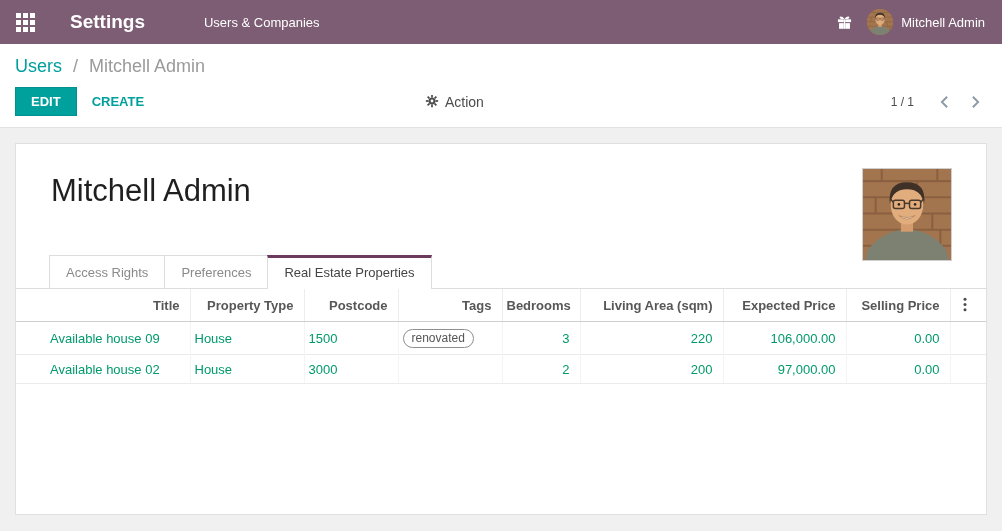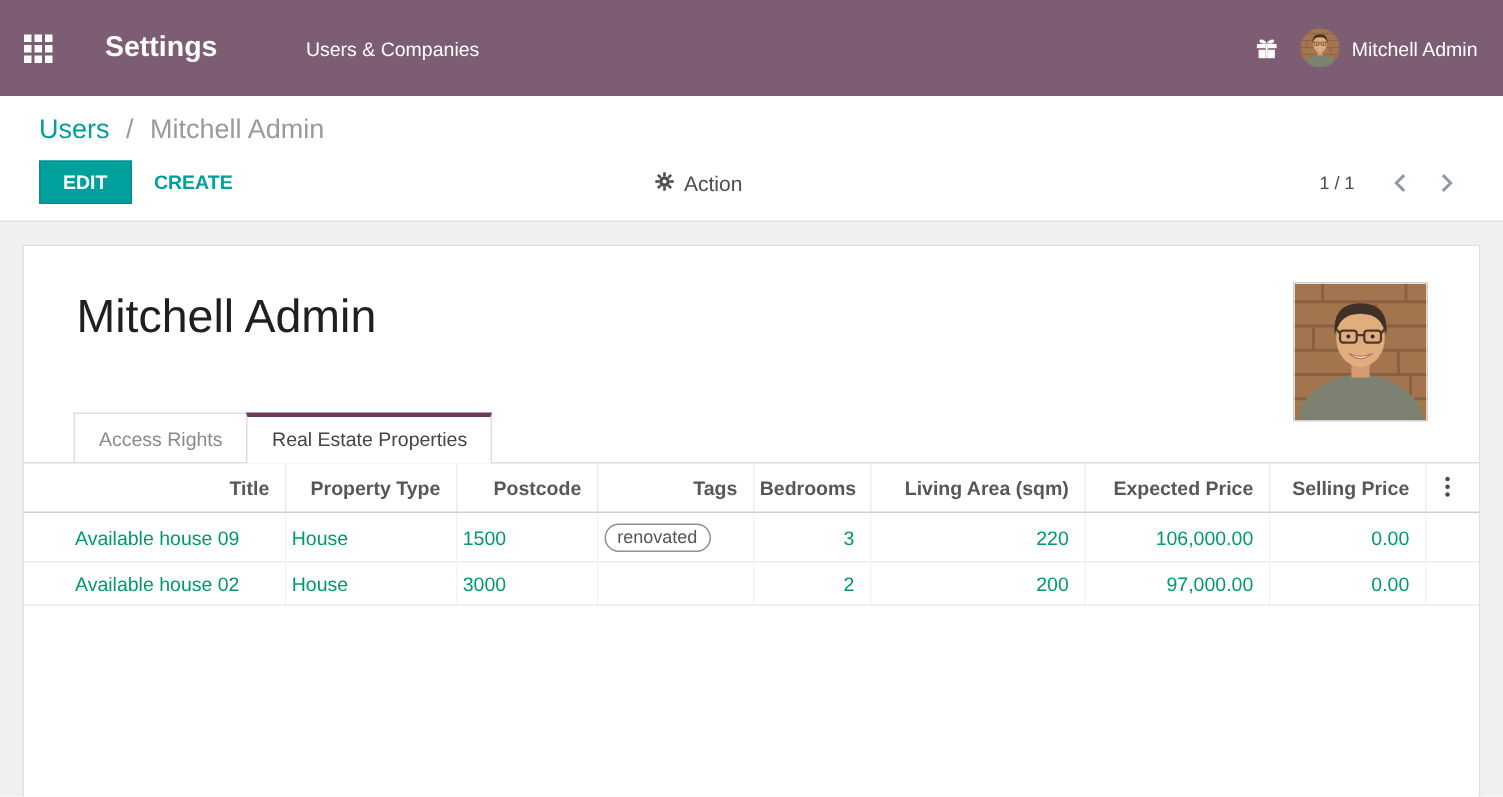--- a/index.html
+++ b/index.html
@@ -5,35 +5,35 @@
   * { box-sizing: border-box; margin: 0; padding: 0; }
   html,body { width:1002px; height:531px; }
   body {
     font-family: "Liberation Sans", sans-serif;
     background:#f0f0f0;
     overflow:hidden;
     color:#4c4c4c;
   }
   
   .topbar {
-    height:64px; background:#7c5d73; display:flex; align-items:center; color:#fff;
+    height:44px; background:#7c5d73; display:flex; align-items:center; color:#fff;
   }
   .apps-btn { padding-left:16px; width:50px; cursor:pointer; }
   .grid-icon { display:grid; grid-template-columns:repeat(3,5px); grid-gap:2px; width:19px; }
   .grid-icon i { width:5px; height:5px; background:#fff; display:block; }
   .app-title { font-size:19px; font-weight:bold; margin-left:20px; cursor:pointer; }
   .top-menu { font-size:13px; margin-left:59px; cursor:pointer; }
   .topbar-right { margin-left:auto; display:flex; align-items:center; padding-right:17px; }
   .gift-btn { margin-right:15px; cursor:pointer; display:flex; }
   .avatar { width:26px; height:26px; border-radius:50%; overflow:hidden; background:#a3754e; flex:none; }
   .avatar svg { display:block; }
   .user-name { font-size:13px; margin-left:8px; cursor:pointer; }
 
   
-  .control-panel { background:#fff; border-bottom:1px solid #e2e2e2; padding:10px 26px 10px; height:84px; }
+  .control-panel { background:#fff; border-bottom:1px solid #e2e2e2; padding:10px 15px 10px; height:84px; }
   .breadcrumb { font-size:18px; line-height:24px; }
   .breadcrumb .bc-link { color:#00a09d; text-decoration:none; cursor:pointer; }
   .breadcrumb .bc-sep { color:#9a9a9a; margin:0 6px; }
   .breadcrumb .bc-current { color:#9a9a9a; }
   .btn-row { position:relative; display:flex; align-items:center; margin-top:9px; height:29px; }
   .btn-edit {
     background:#00a09d; color:#fff; border:1px solid #00918e; font-weight:bold;
     font-size:13px; padding:6px 15px; cursor:pointer; font-family:inherit;
   }
   .btn-create {
@@ -217,20 +217,21 @@
       <h1 class="rec-name">Mitchell Admin</h1>
     </div>
     <div class="photo">
       <svg width="88" height="91">
           <use href="#portrait"></use>
         </svg>
     </div>
 
     <div class="tabs">
       <div class="tab">Access Rights</div>
+      <div class="tab">Preferences</div>
       <div class="tab active">Real Estate Properties</div>
     </div>
 
     <table class="o-list">
       <colgroup>
         <col style="width:174px">
           <col style="width:114px">
           <col style="width:94px">
           <col style="width:104px">
         <col style="width:78px">

